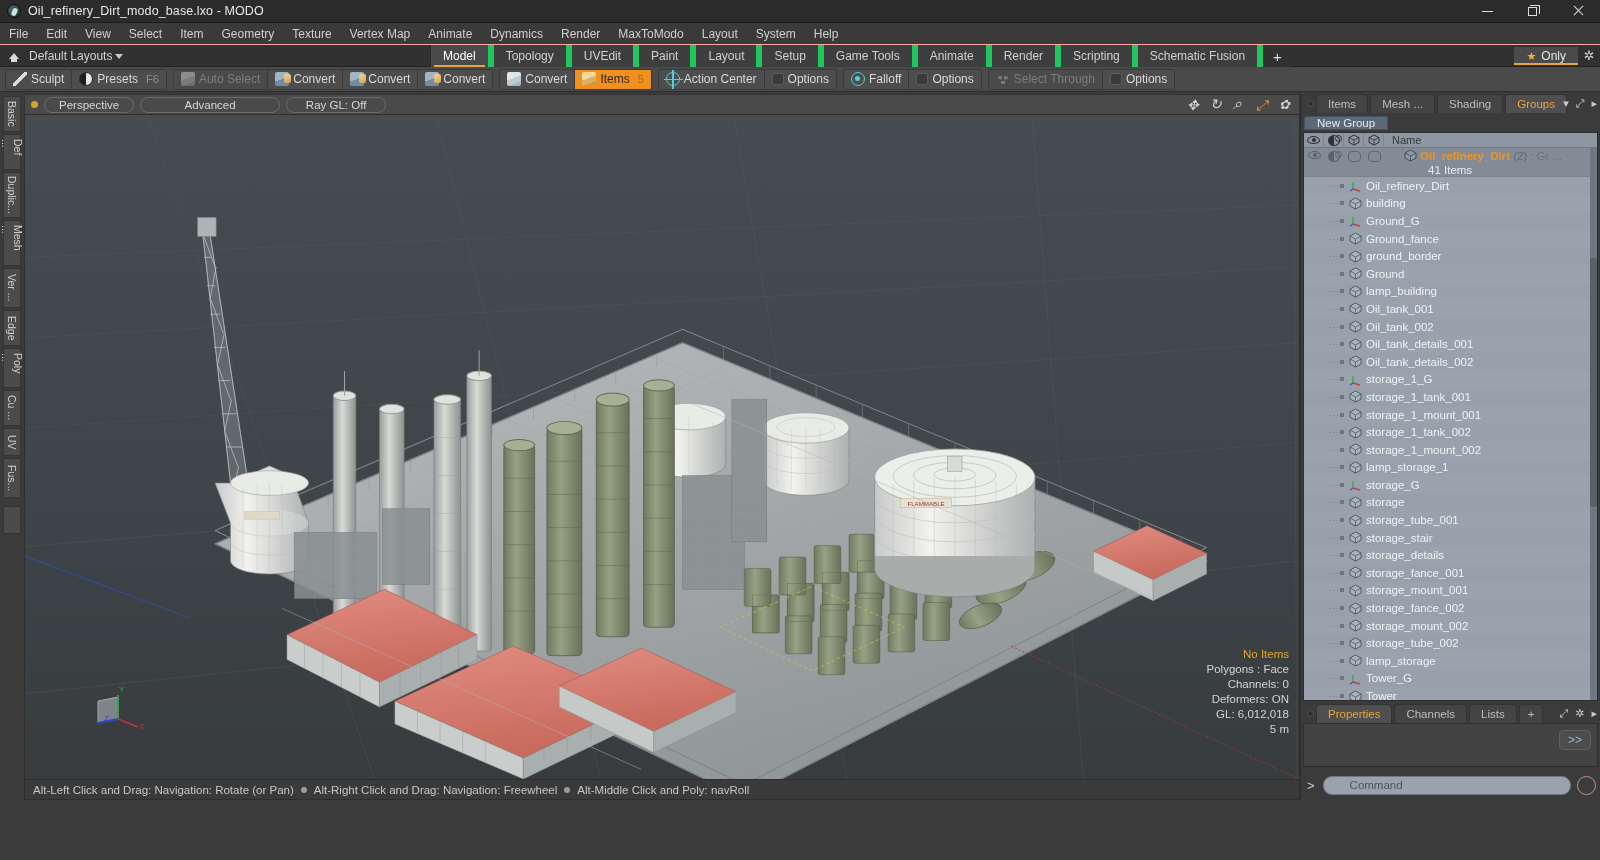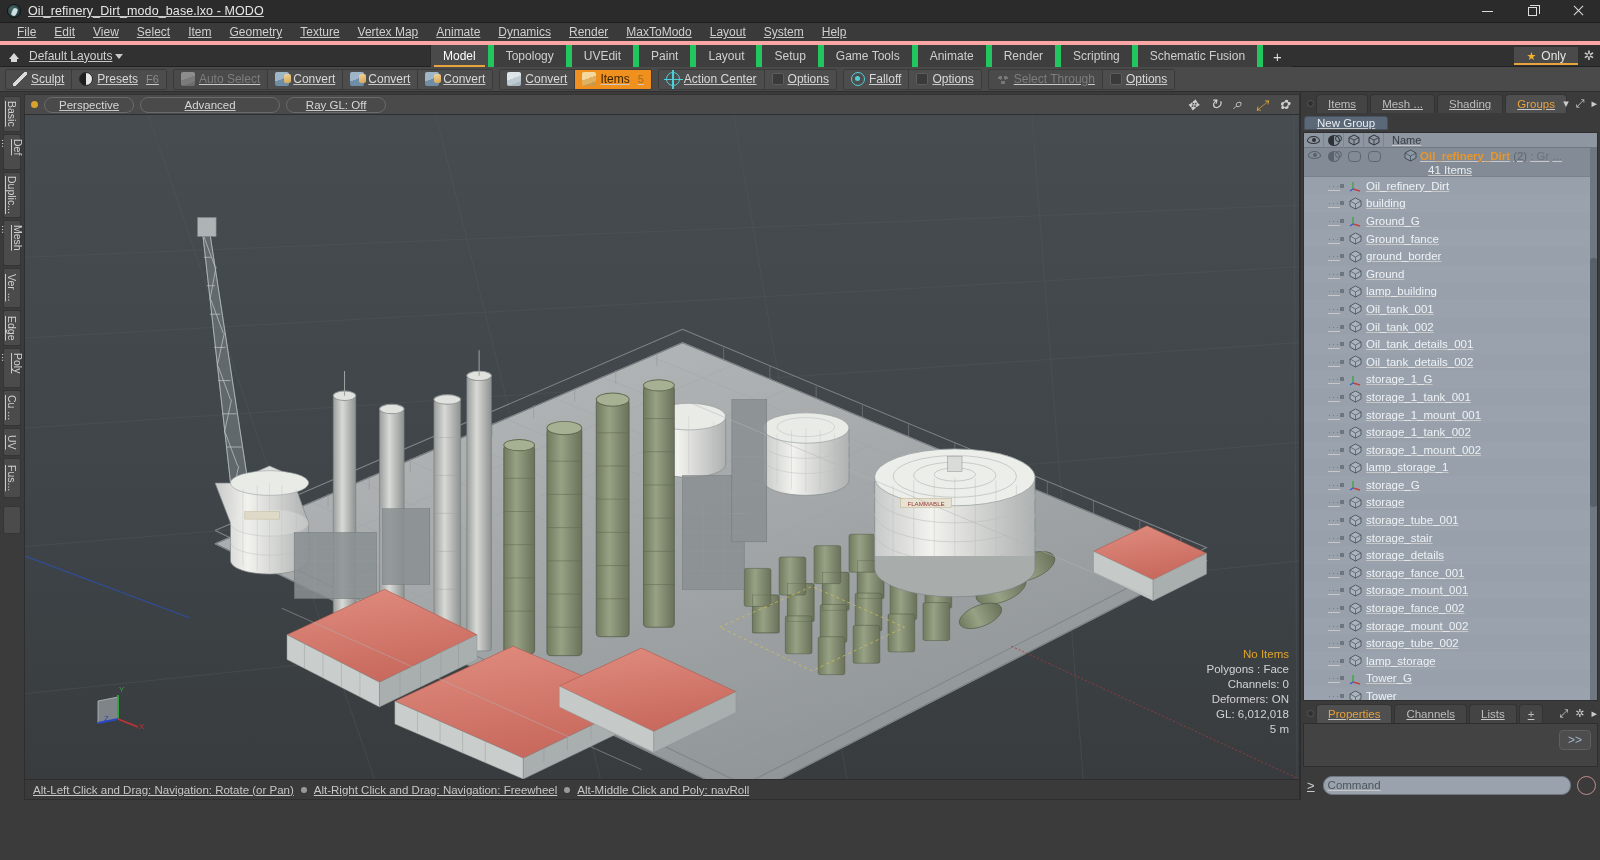--- a/index.html
+++ b/index.html
@@ -2,21 +2,21 @@
 <html><head>
 <meta charset="utf-8">
 <style>
   * { box-sizing: border-box; margin:0; padding:0; }
   html,body { width:1600px; height:860px; overflow:hidden; }
   body {
     font-family: "Liberation Sans", sans-serif;
     background:#3b3b3b; color:#c8c8c8; font-size:12px;
     -webkit-font-smoothing: antialiased;
   }
-  .app { width:1600px; height:800px; position:relative; display:flex; flex-direction:column;text-decoration:underline; }
+  .app { width:1600px; height:800px; position:relative; display:flex; flex-direction:column; }
 
   
   .titlebar {
     height:23px; background:#2b2b2b; display:flex; align-items:center;
     border-bottom:1px solid #1d1d1d; flex:none;
   }
   .tb-icon { width:14px;height:14px;border-radius:50%;margin:0 7px 0 7px;
     background:radial-gradient(circle at 35% 35%, #4a6b6b, #16262b);
     border:1px solid #0c1414; position:relative; flex:none;}
   .tb-icon::after{content:"";position:absolute;left:4px;top:3px;width:5px;height:8px;
@@ -30,21 +30,21 @@
   .glyph-max::before{content:"";position:absolute;left:1px;top:-3px;width:9px;height:8px;
      border:1px solid #ddd;border-bottom:none;border-left:none;}
   .glyph-close{position:relative;width:12px;height:12px;display:block;}
   .glyph-close::before,.glyph-close::after{content:"";position:absolute;left:0;top:5px;
      width:13px;height:1px;background:#ddd;}
   .glyph-close::before{transform:rotate(45deg);}
   .glyph-close::after{transform:rotate(-45deg);}
 
   
   .menubar { height:22px; background:#3a3a3a; display:flex; align-items:center;
-     padding-left:8px; border-bottom:4px solid #fca5a5; flex:none;}
+     border-bottom:1px solid #fca5a5; flex:none;}
   .menu-item { padding:2px 9px; font-size:12px; color:#cfcfcf; cursor:default; border-radius:2px;}
 
   
   .layoutbar { height:22px; background:#313131; display:flex; flex:none;
     border-bottom:1px solid #222; position:relative;}
   .lb-left { display:flex; align-items:center; padding-left:5px;}
   .lb-up { width:18px;height:16px; display:flex;align-items:center;justify-content:center; color:#d7d7d7;}
   .tri-up{width:0;height:0;border-left:5px solid transparent;border-right:5px solid transparent;
     border-bottom:6px solid #d8d8d8;position:relative;}
   .tri-up::after{content:"";position:absolute;left:-3px;top:6px;width:6px;height:3px;background:#d8d8d8;}
@@ -189,21 +189,21 @@
   .vthumb{position:absolute;right:0;width:7px;background:#586069;border-radius:3px;}
 
   .rp-bottom-tabrow{height:19px;display:flex;align-items:stretch;background:#3b3b3b;padding-left:3px;
      position:relative;margin-top:3px;flex:none;}
   .propsarea{height:44px;background:#434343;border:1px solid #2e2e2e;margin:0 2px;position:relative;flex:none;}
   .dblarrow{position:absolute;right:6px;top:6px;background:#4d4d4d;border:1px solid #5f5f5f;border-radius:4px;
      padding:2px 8px;color:#9fb5c8;font-size:12px;}
   .cmdrow{height:30px;display:flex;align-items:center;gap:6px;padding:0 4px;margin-top:3px;flex:none;}
   .cmd-gt{color:#cfcfcf;font-size:13px;padding:0 2px;}
   .cmd-input{flex:1;height:19px;background:#9aa3ad;border-radius:9px;border:1px solid #6e7780;
-     display:flex;align-items:center;padding-left:4px;color:#4d555c;font-size:11.5px;}
+     display:flex;align-items:center;padding-left:26px;color:#4d555c;font-size:11.5px;}
   .cmd-circle{width:19px;height:19px;border-radius:50%;border:1.6px solid #c08c8c;flex:none;}
 </style>
 </head>
 <body>
 
 <div class="app">
 
   <div class="titlebar">
     <div class="tb-icon"></div>
     <div class="tb-title">Oil_refinery_Dirt_modo_base.lxo - MODO</div>

